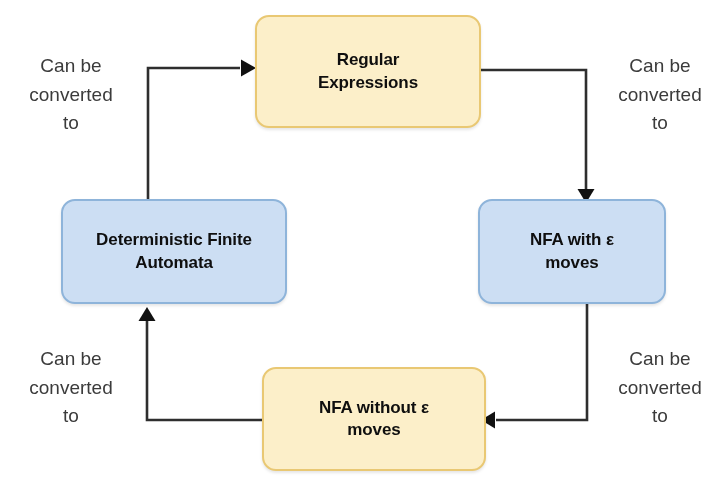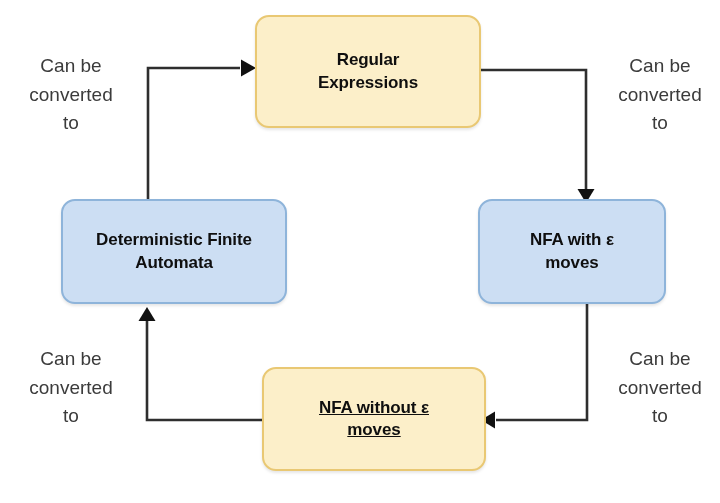--- a/index.html
+++ b/index.html
@@ -50,21 +50,21 @@
     border-color: #e9c873;
   }
   .node.blue {
     background: #ccdef3;
     border-color: #8eb4da;
   }
 
   
   #node-regex      { left: 255px; top: 15px;  width: 226px; height: 113px; }
   #node-nfa-eps    { left: 478px; top: 199px; width: 188px; height: 105px; }
-  #node-nfa-noeps  { left: 262px; top: 367px; width: 224px; height: 104px; text-decoration: underline; }
+  #node-nfa-noeps  { left: 262px; top: 367px; width: 224px; height: 104px; }
   #node-dfa        { left: 33px;  top: 199px; width: 226px; height: 105px; margin-left: 28px; }
 
   
   .edge-label {
     position: absolute;
     text-align: center;
     font-size: 19px;
     line-height: 1.50;
     color: #3b3b3b;
     white-space: pre-line;

